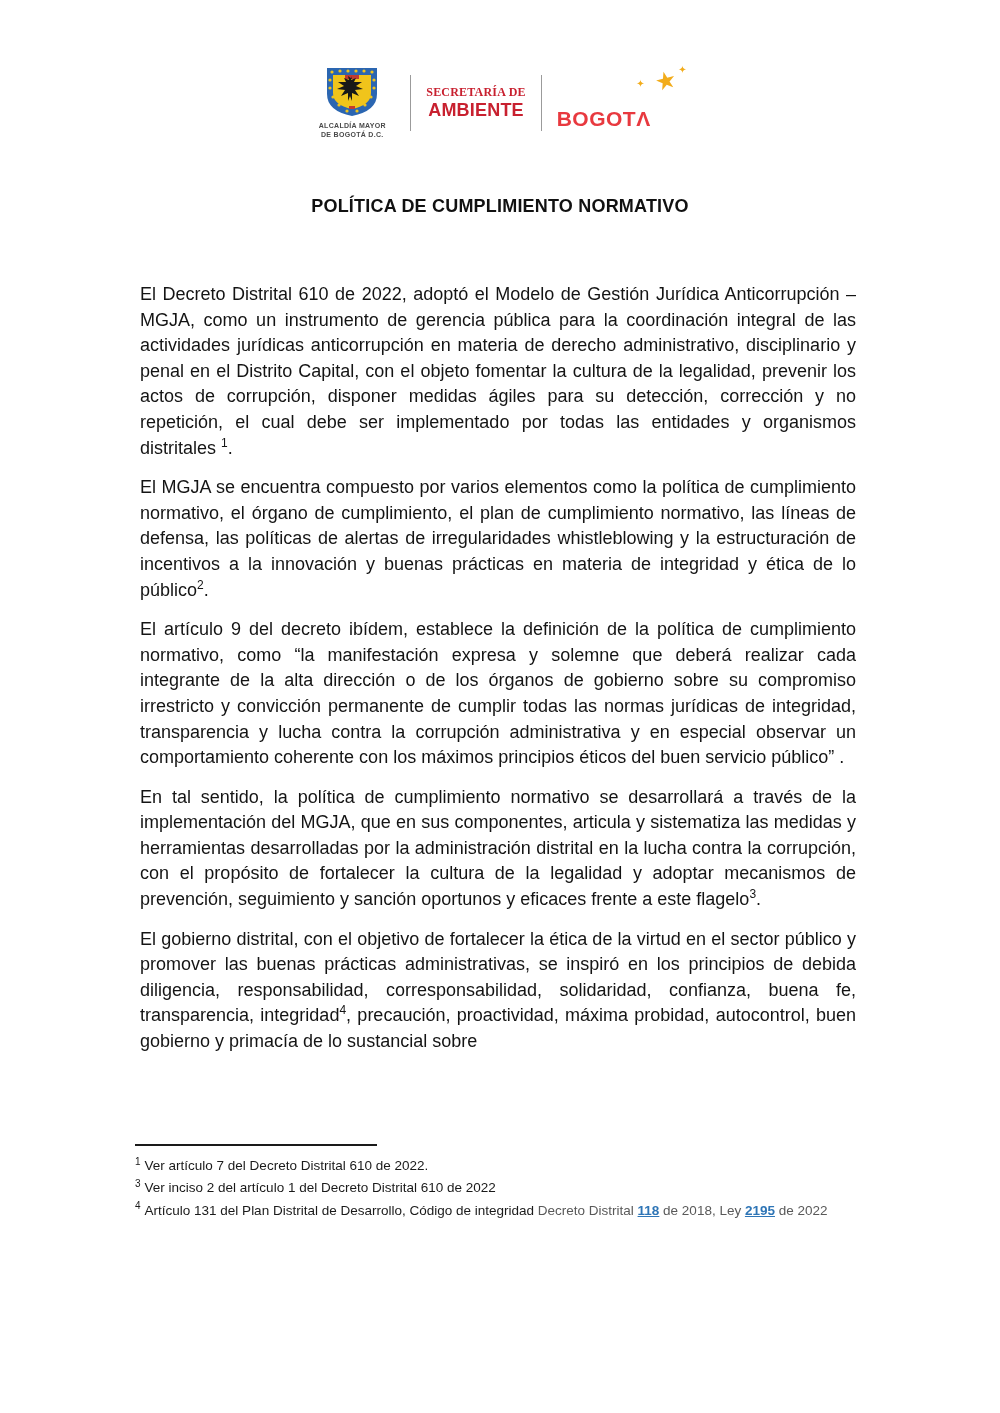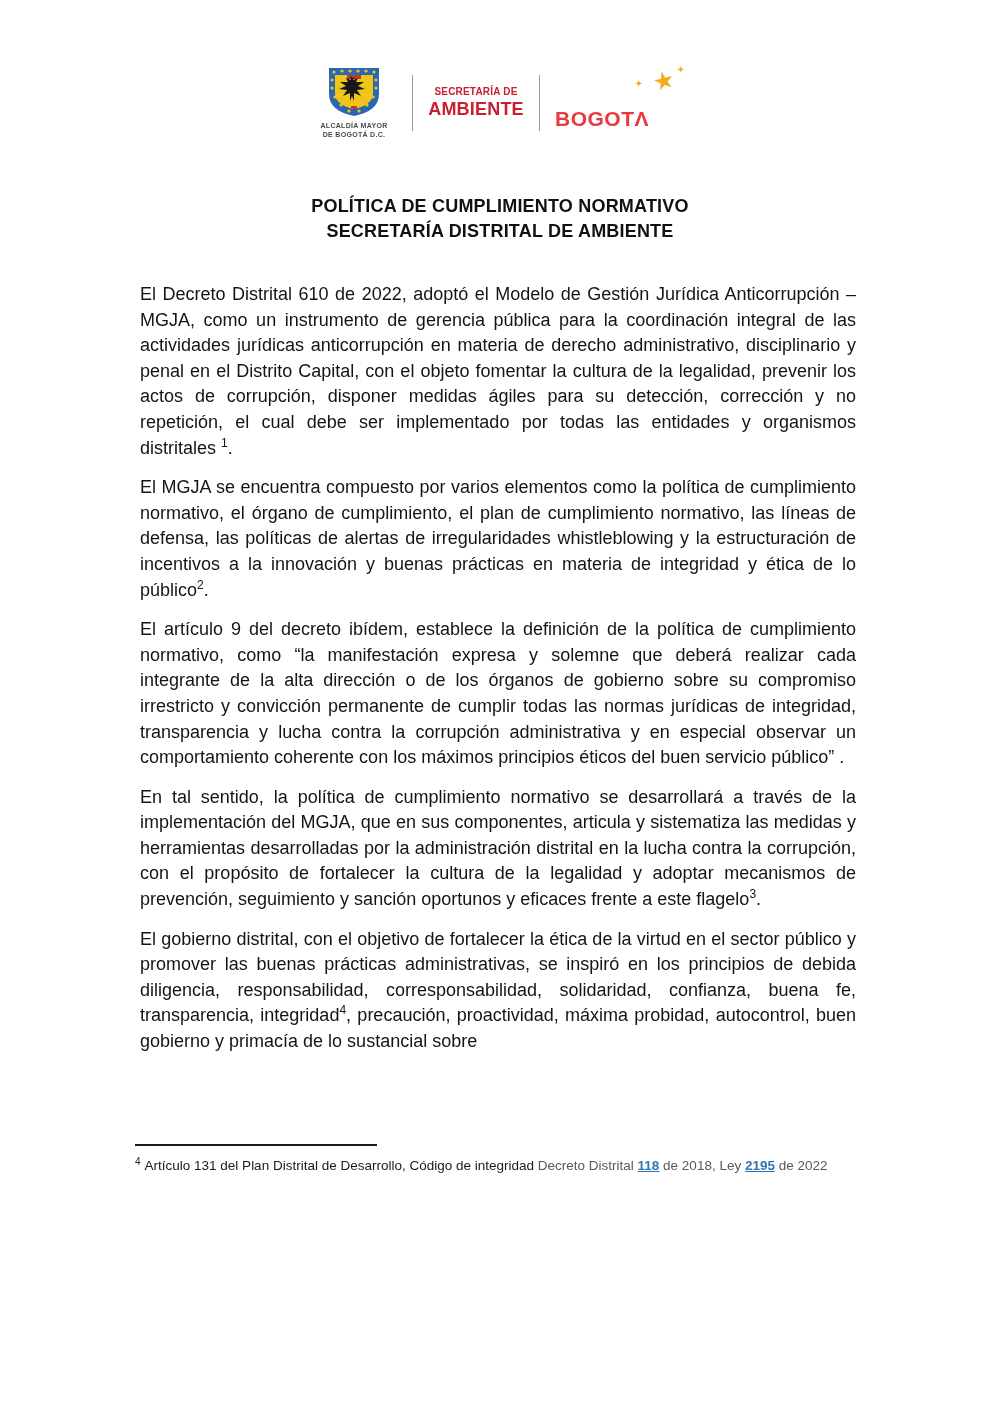--- a/index.html
+++ b/index.html
@@ -28,21 +28,21 @@
     margin-top: 3px;
     font-size: 7px;
     font-weight: 700;
     letter-spacing: 0.3px;
     color: #4a4a4a;
     line-height: 9px;
   }
   .crest-cap span { display: block; }
   .vdiv { width: 1px; height: 56px; background: #9b9b9b; }
   .sec { text-align: center; line-height: 1; min-width: 96px; }
-  .sec .sec1 { display: block; font-size: 10px; font-weight: 700; letter-spacing: 0.2px; }
+  .sec .sec1 { display: block; font-size: 12px; font-weight: 700; letter-spacing: 0.2px; font-family: Liberation Serif, serif; }
   .sec .sec2 { display: block; font-size: 18px; font-weight: 800; letter-spacing: 0.2px; margin-top: 3px; }
   .bog { position: relative; width: 134px; height: 68px; }
   .bog-text {
     position: absolute;
     left: 0; bottom: 8px;
     font-size: 21px;
     font-weight: 800;
     letter-spacing: 0.5px;
     line-height: 1;
     white-space: nowrap;
@@ -149,31 +149,32 @@
     <div class="bog">
       <span class="star star-s1" style="color: rgb(242, 172, 27);">✦</span>
       <span class="star star-big" style="color: rgb(242, 172, 27);">★</span>
       <span class="star star-s2" style="color: rgb(242, 172, 27);">✦</span>
       <span class="bog-text" style="color: rgb(232, 57, 63);"><span>BOGOT</span><span class="lambda">Λ</span></span>
     </div>
   </header>
 
   <h1 class="title">
     <span>POLÍTICA DE CUMPLIMIENTO NORMATIVO</span><br>
-    <span>SECRETARÍA DISTRITAL DE AMBIENTE</span>
   </h1>
 
   <main class="body">
       <p class="para">El Decreto Distrital 610 de 2022, adoptó el Modelo de Gestión Jurídica Anticorrupción – MGJA, como un instrumento de gerencia pública para la coordinación integral de las actividades jurídicas anticorrupción en materia de derecho administrativo, disciplinario y penal en el Distrito Capital, con el objeto fomentar la cultura de la legalidad, prevenir los actos de corrupción, disponer medidas ágiles para su detección, corrección y no repetición, el cual debe ser implementado por todas las entidades y organismos distritales <sup>1</sup>.</p>
       <p class="para">El MGJA se encuentra compuesto por varios elementos como la política de cumplimiento normativo, el órgano de cumplimiento, el plan de cumplimiento normativo, las líneas de defensa, las políticas de alertas de irregularidades whistleblowing y la estructuración de incentivos a la innovación y buenas prácticas en materia de integridad y ética de lo público<sup>2</sup>.</p>
       <p class="para">El artículo 9 del decreto ibídem, establece la definición de la política de cumplimiento normativo, como “la manifestación expresa y solemne que deberá realizar cada integrante de la alta dirección o de los órganos de gobierno sobre su compromiso irrestricto y convicción permanente de cumplir todas las normas jurídicas de integridad, transparencia y lucha contra la corrupción administrativa y en especial observar un comportamiento coherente con los máximos principios éticos del buen servicio público” .</p>
       <p class="para">En tal sentido, la política de cumplimiento normativo se desarrollará a través de la implementación del MGJA, que en sus componentes, articula y sistematiza las medidas y herramientas desarrolladas por la administración distrital en la lucha contra la corrupción, con el propósito de fortalecer la cultura de la legalidad y adoptar mecanismos de prevención, seguimiento y sanción oportunos y eficaces frente a este flagelo<sup>3</sup>.</p>
       <p class="para">El gobierno distrital, con el objetivo de fortalecer la ética de la virtud en el sector público y promover las buenas prácticas administrativas, se inspiró en los principios de debida diligencia, responsabilidad, corresponsabilidad, solidaridad, confianza, buena fe, transparencia, integridad<sup>4</sup>, precaución, proactividad, máxima probidad, autocontrol, buen gobierno y primacía de lo sustancial sobre</p>
     </main>
 
   <footer class="fns">
     <div class="fnsep"></div>
     <div id="fnlist">
+        <div class="fn"><sup>1</sup><span>Ver artículo 7 del Decreto Distrital 610 de 2022.</span></div>
+        <div class="fn"><sup>3</sup><span>Ver inciso 2 del artículo 1 del Decreto Distrital 610 de 2022</span></div>
         <div class="fn"><sup>4</sup><span>Artículo 131 del Plan Distrital de Desarrollo, Código de integridad </span><span style="color: rgb(89, 89, 89);">Decreto Distrital </span><a href="#" class="fn-link" style="color: rgb(46, 117, 182);">118</a><span style="color: rgb(89, 89, 89);"> de 2018, Ley </span><a href="#" class="fn-link" style="color: rgb(46, 117, 182);">2195</a><span style="color: rgb(89, 89, 89);"> de 2022</span></div>
       </div>
   </footer>
 
 </div>
 
 </body></html>

